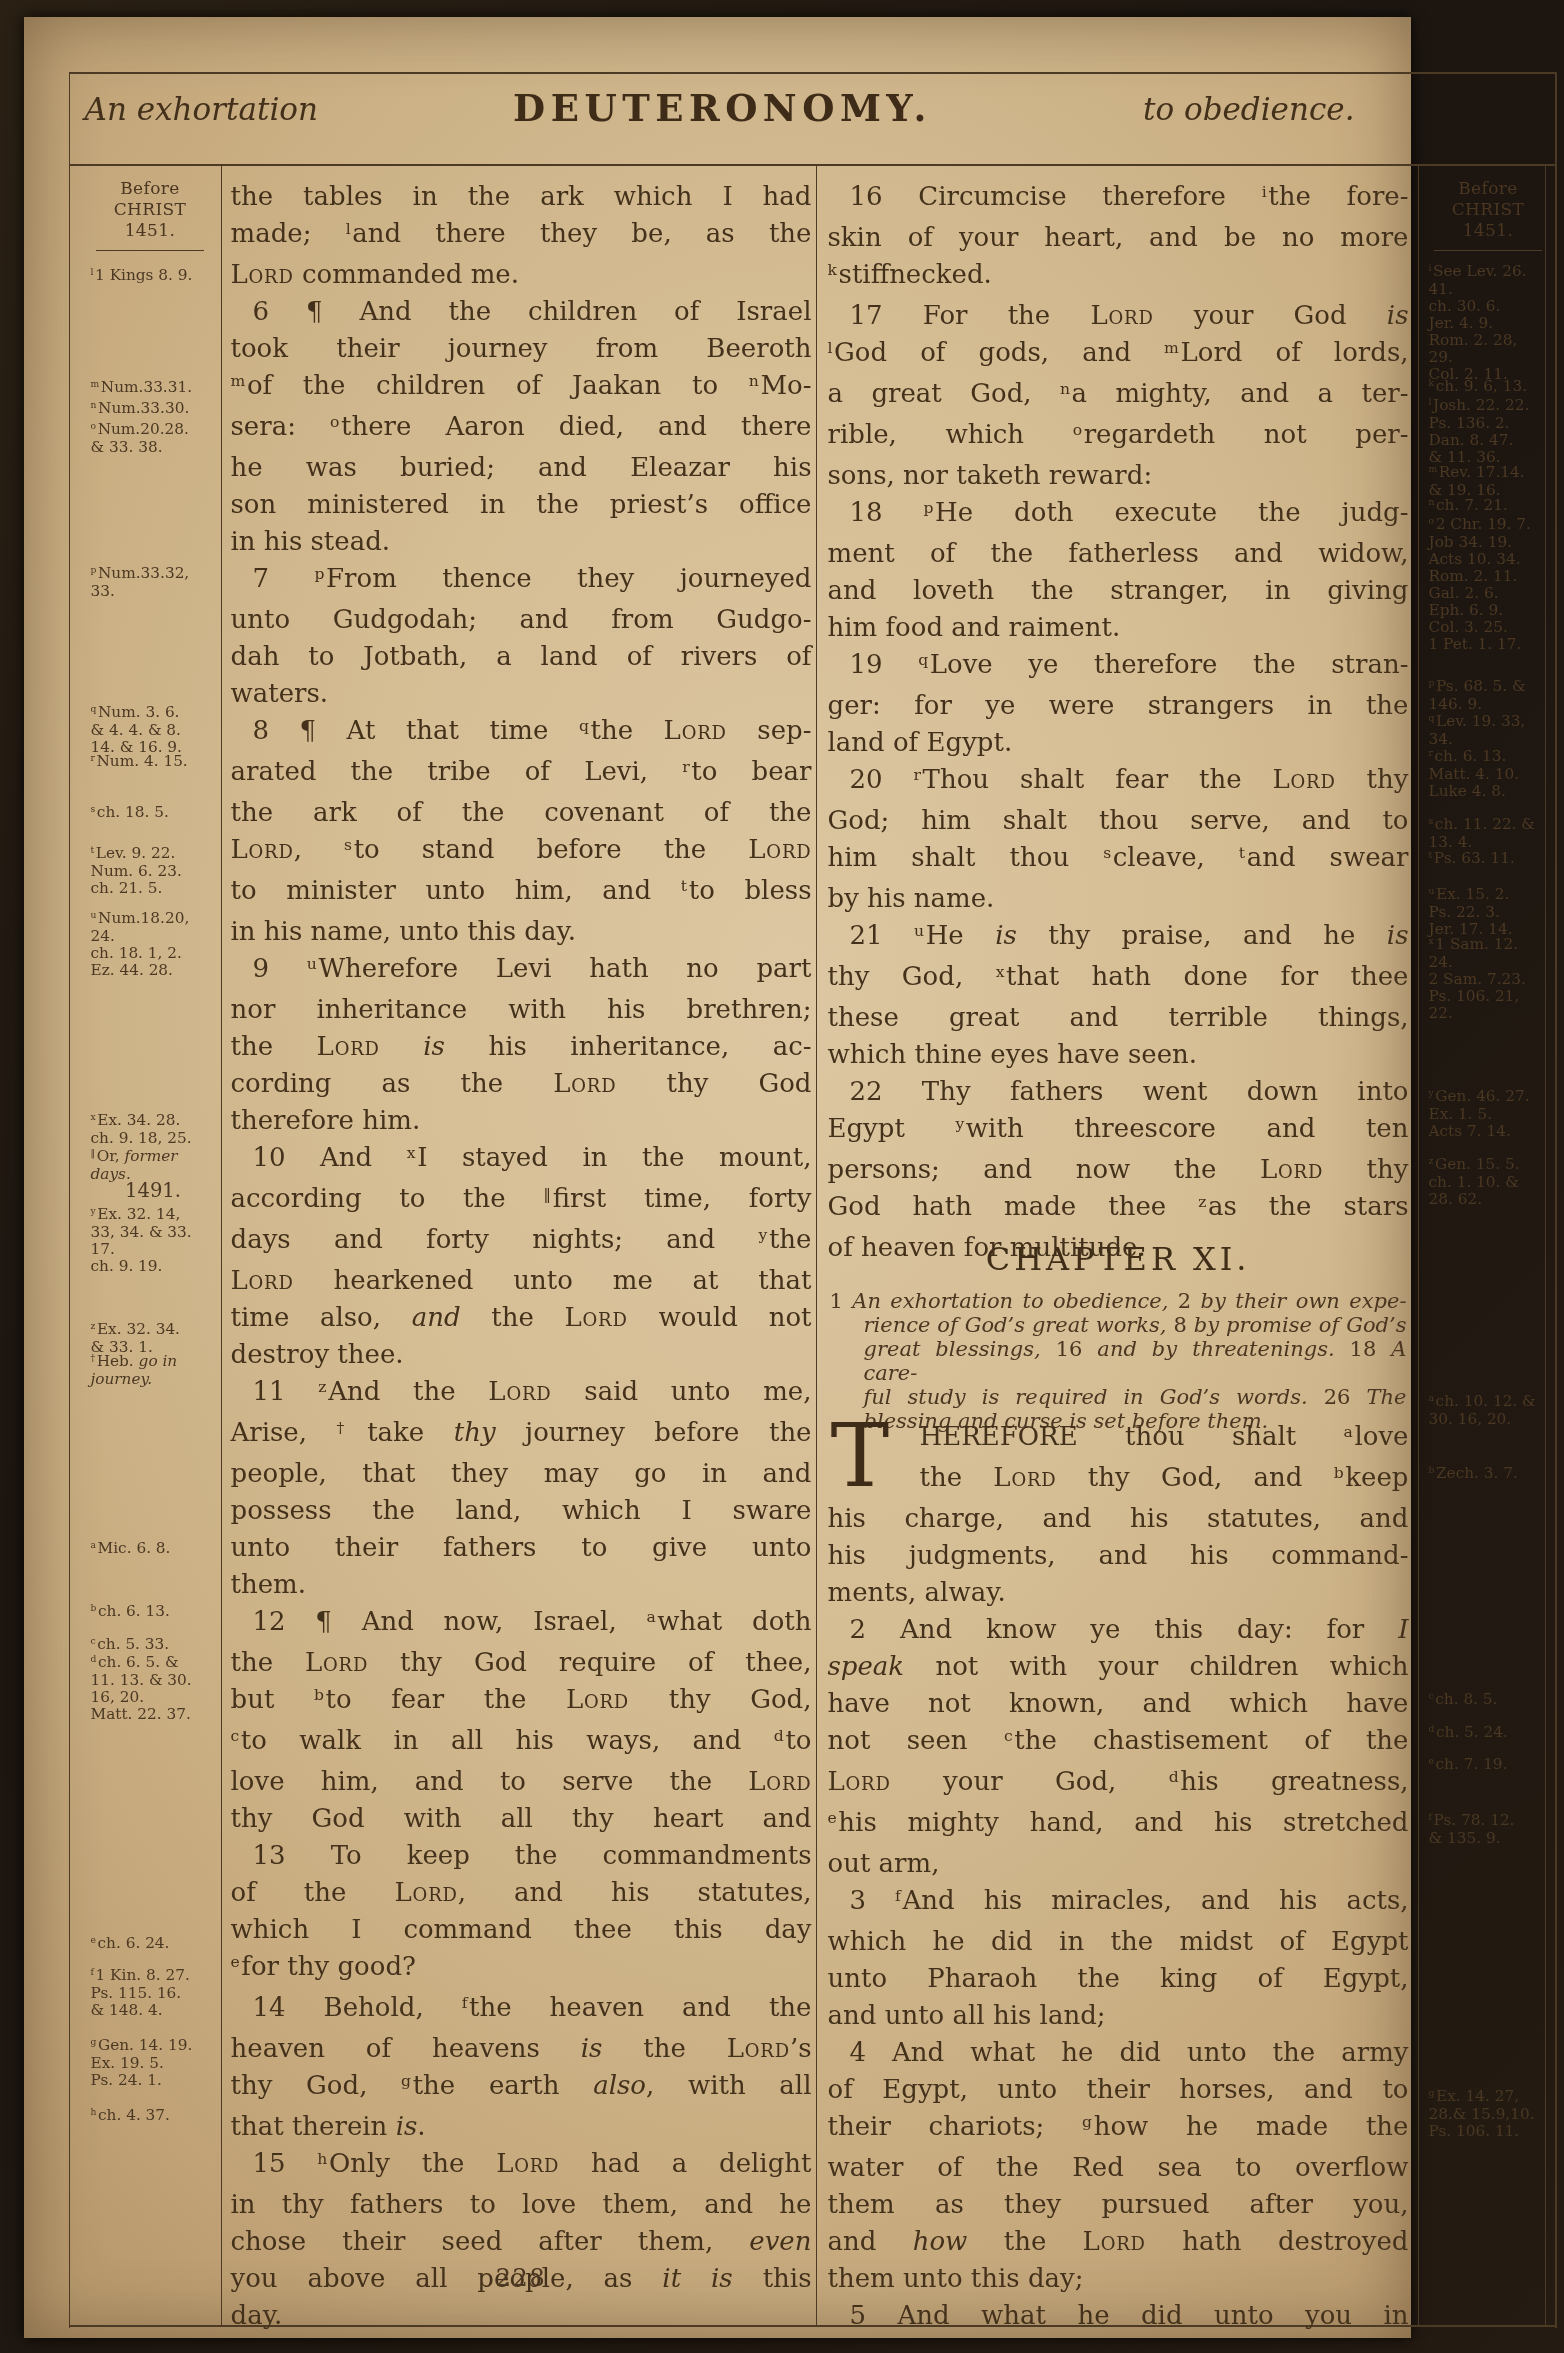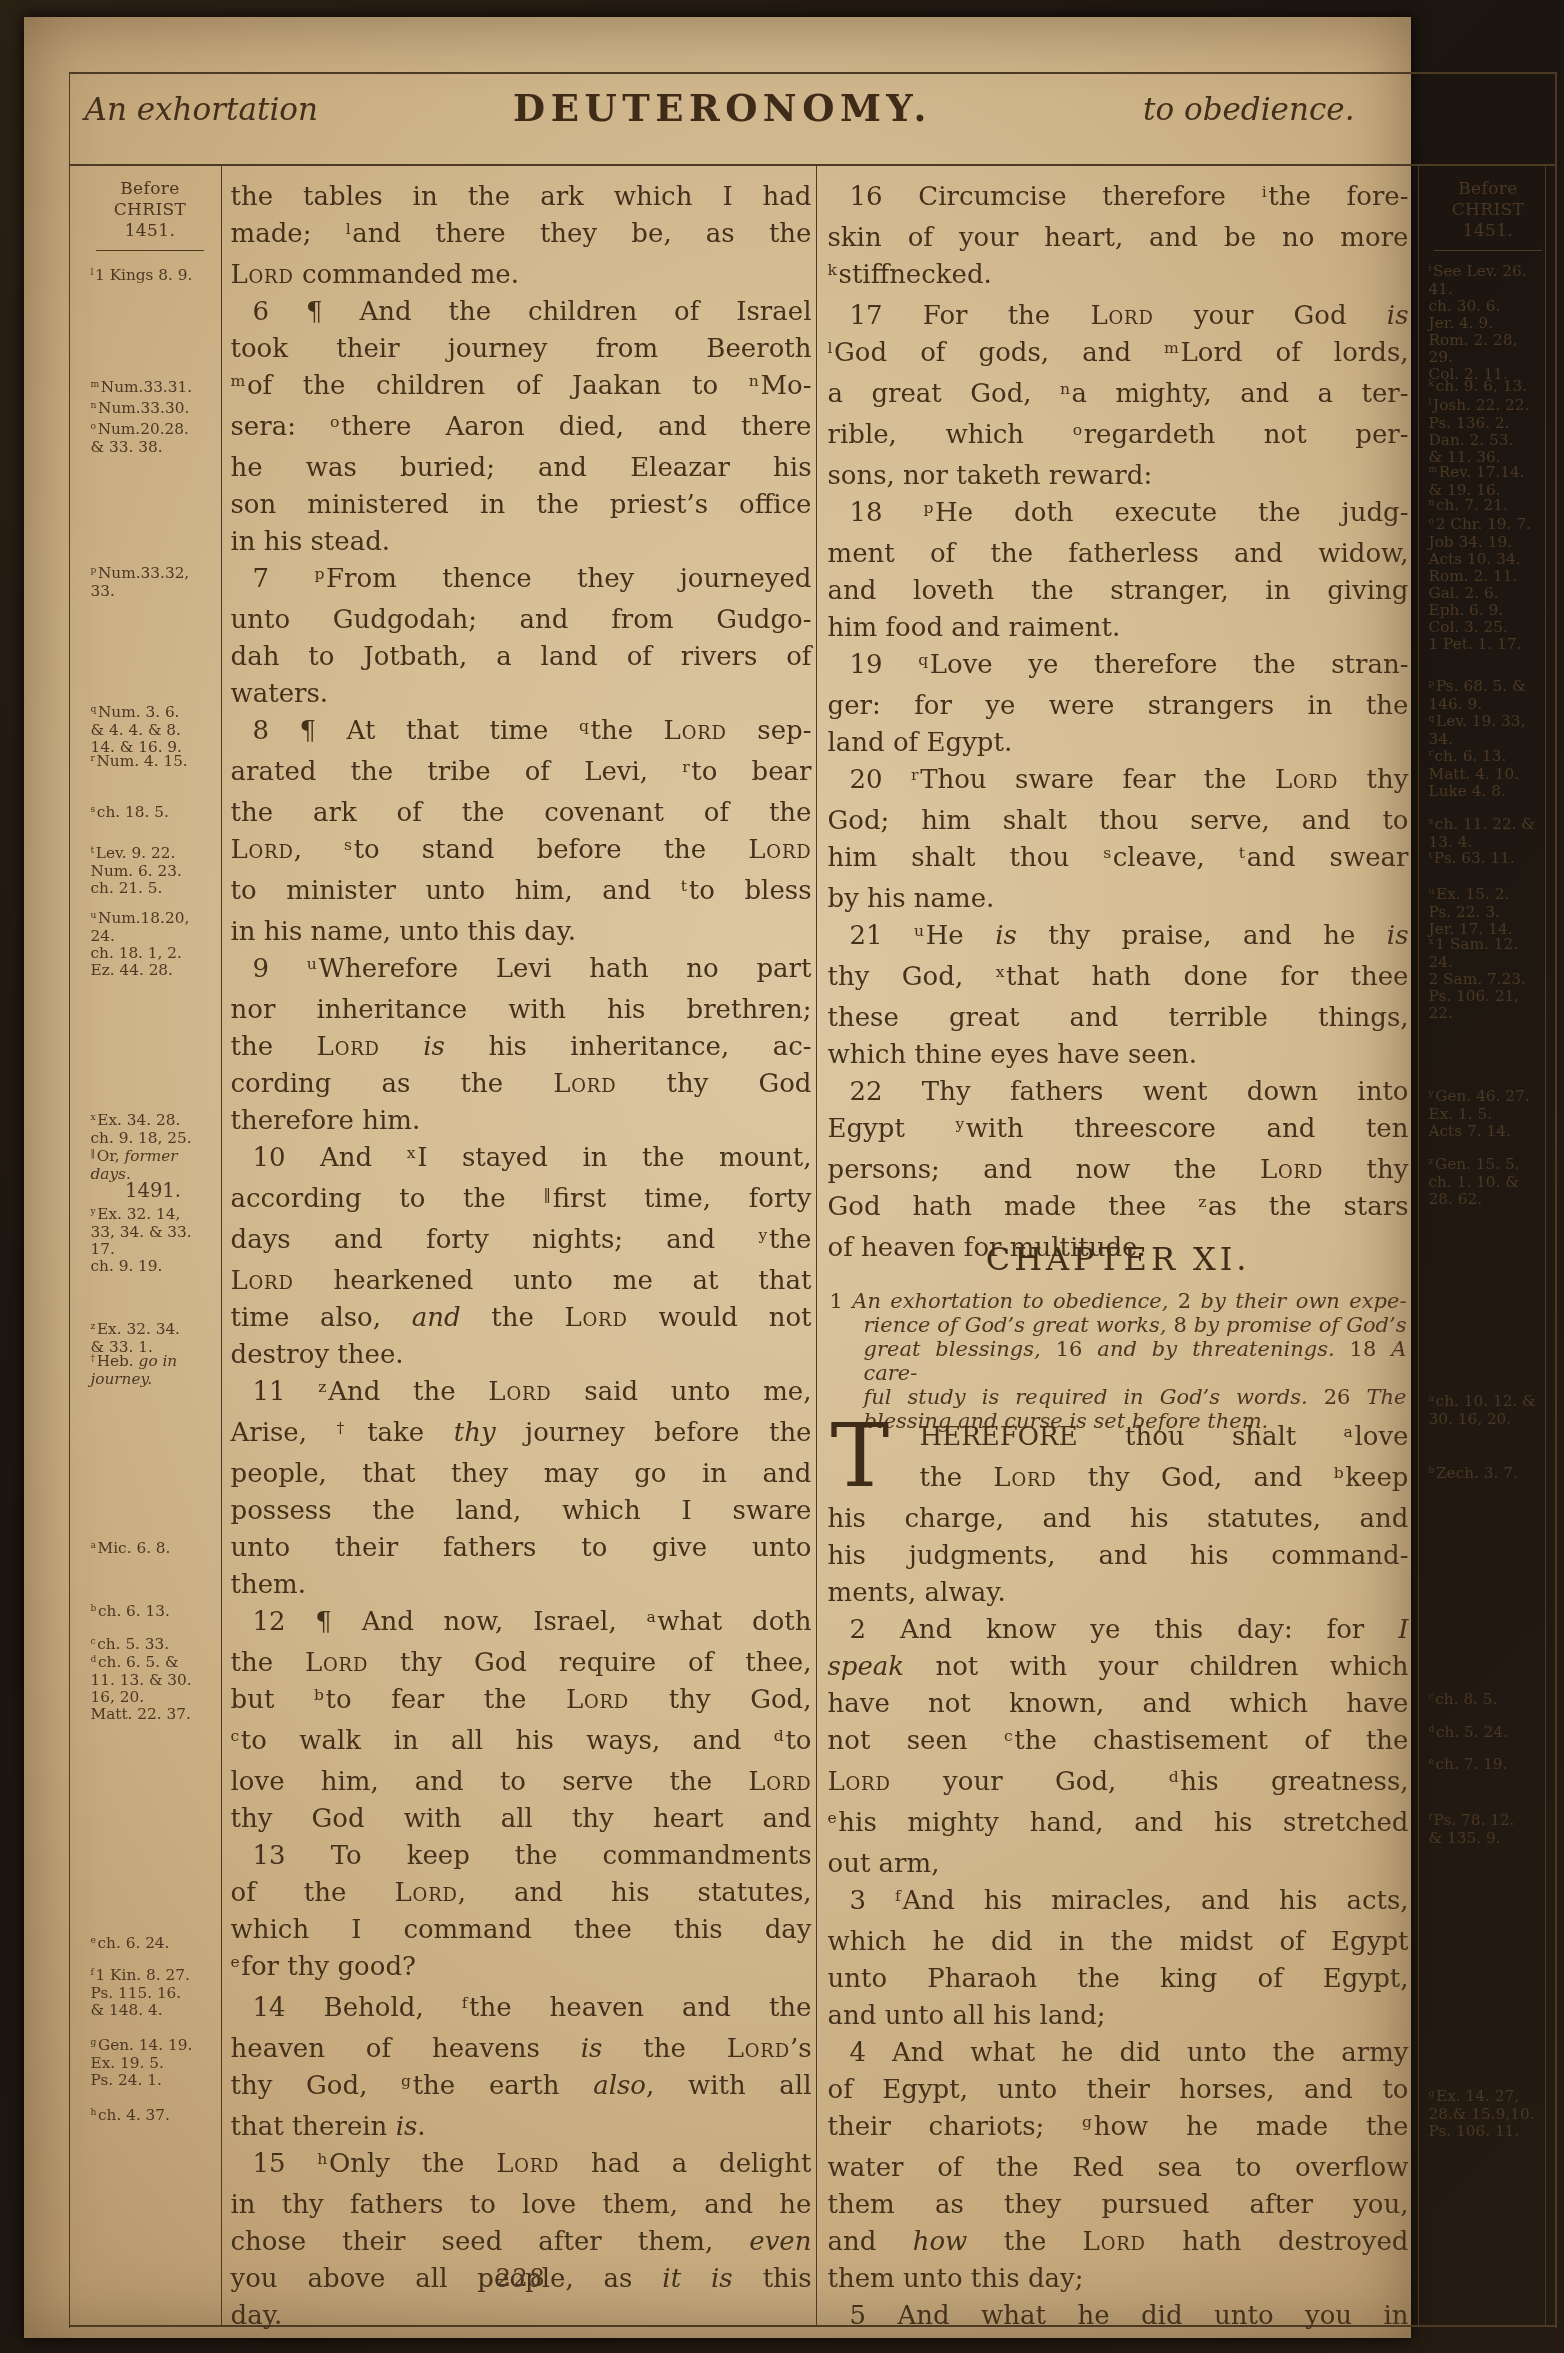--- a/index.html
+++ b/index.html
@@ -180,21 +180,21 @@
           <div><span>Rom. 2. 28,</span></div>
           <div><span>29.</span></div>
           <div><span>Col. 2. 11.</span></div>
         </div>
         <div class="note" style="top: 361px;">
           <div><span class="r-u">k</span><span>ch. 9. 6, 13.</span></div>
         </div>
         <div class="note" style="top: 380px;">
           <div><span class="r-u">l</span><span>Josh. 22. 22.</span></div>
           <div><span>Ps. 136. 2.</span></div>
-          <div><span>Dan. 2. 53.</span></div>
+          <div><span>Dan. 8. 47.</span></div>
           <div><span>&amp; 11. 36.</span></div>
         </div>
         <div class="note" style="top: 447px;">
           <div><span class="r-u">m</span><span>Rev. 17.14.</span></div>
           <div><span>&amp; 19. 16.</span></div>
         </div>
         <div class="note" style="top: 480px;">
           <div><span class="r-u">n</span><span>ch. 7. 21.</span></div>
         </div>
         <div class="note" style="top: 499px;">
@@ -343,21 +343,21 @@
         <div class="line"><span>a great God, </span><span class="r-u">n</span><span>a mighty, and a ter-</span></div>
         <div class="line"><span>rible, which </span><span class="r-u">o</span><span>regardeth not per-</span></div>
         <div class="line end"><span>sons, nor taketh reward:</span></div>
         <div class="line vs"><span>18 </span><span class="r-u">p</span><span>He doth execute the judg-</span></div>
         <div class="line"><span>ment of the fatherless and widow,</span></div>
         <div class="line"><span>and loveth the stranger, in giving</span></div>
         <div class="line end"><span>him food and raiment.</span></div>
         <div class="line vs"><span>19 </span><span class="r-u">q</span><span>Love ye therefore the stran-</span></div>
         <div class="line"><span>ger: for ye were strangers in the</span></div>
         <div class="line end"><span>land of Egypt.</span></div>
-        <div class="line vs"><span>20 </span><span class="r-u">r</span><span>Thou sware fear the </span><span class="r-s">Lord</span><span> thy</span></div>
+        <div class="line vs"><span>20 </span><span class="r-u">r</span><span>Thou shalt fear the </span><span class="r-s">Lord</span><span> thy</span></div>
         <div class="line"><span>God; him shalt thou serve, and to</span></div>
         <div class="line"><span>him shalt thou </span><span class="r-u">s</span><span>cleave, </span><span class="r-u">t</span><span>and swear</span></div>
         <div class="line end"><span>by his name.</span></div>
         <div class="line vs"><span>21 </span><span class="r-u">u</span><span>He </span><span class="r-i">is</span><span> thy praise, and he </span><span class="r-i">is</span></div>
         <div class="line"><span>thy God, </span><span class="r-u">x</span><span>that hath done for thee</span></div>
         <div class="line"><span>these great and terrible things,</span></div>
         <div class="line end"><span>which thine eyes have seen.</span></div>
         <div class="line vs"><span>22 Thy fathers went down into</span></div>
         <div class="line"><span>Egypt </span><span class="r-u">y</span><span>with threescore and ten</span></div>
         <div class="line"><span>persons; and now the </span><span class="r-s">Lord</span><span> thy</span></div>

